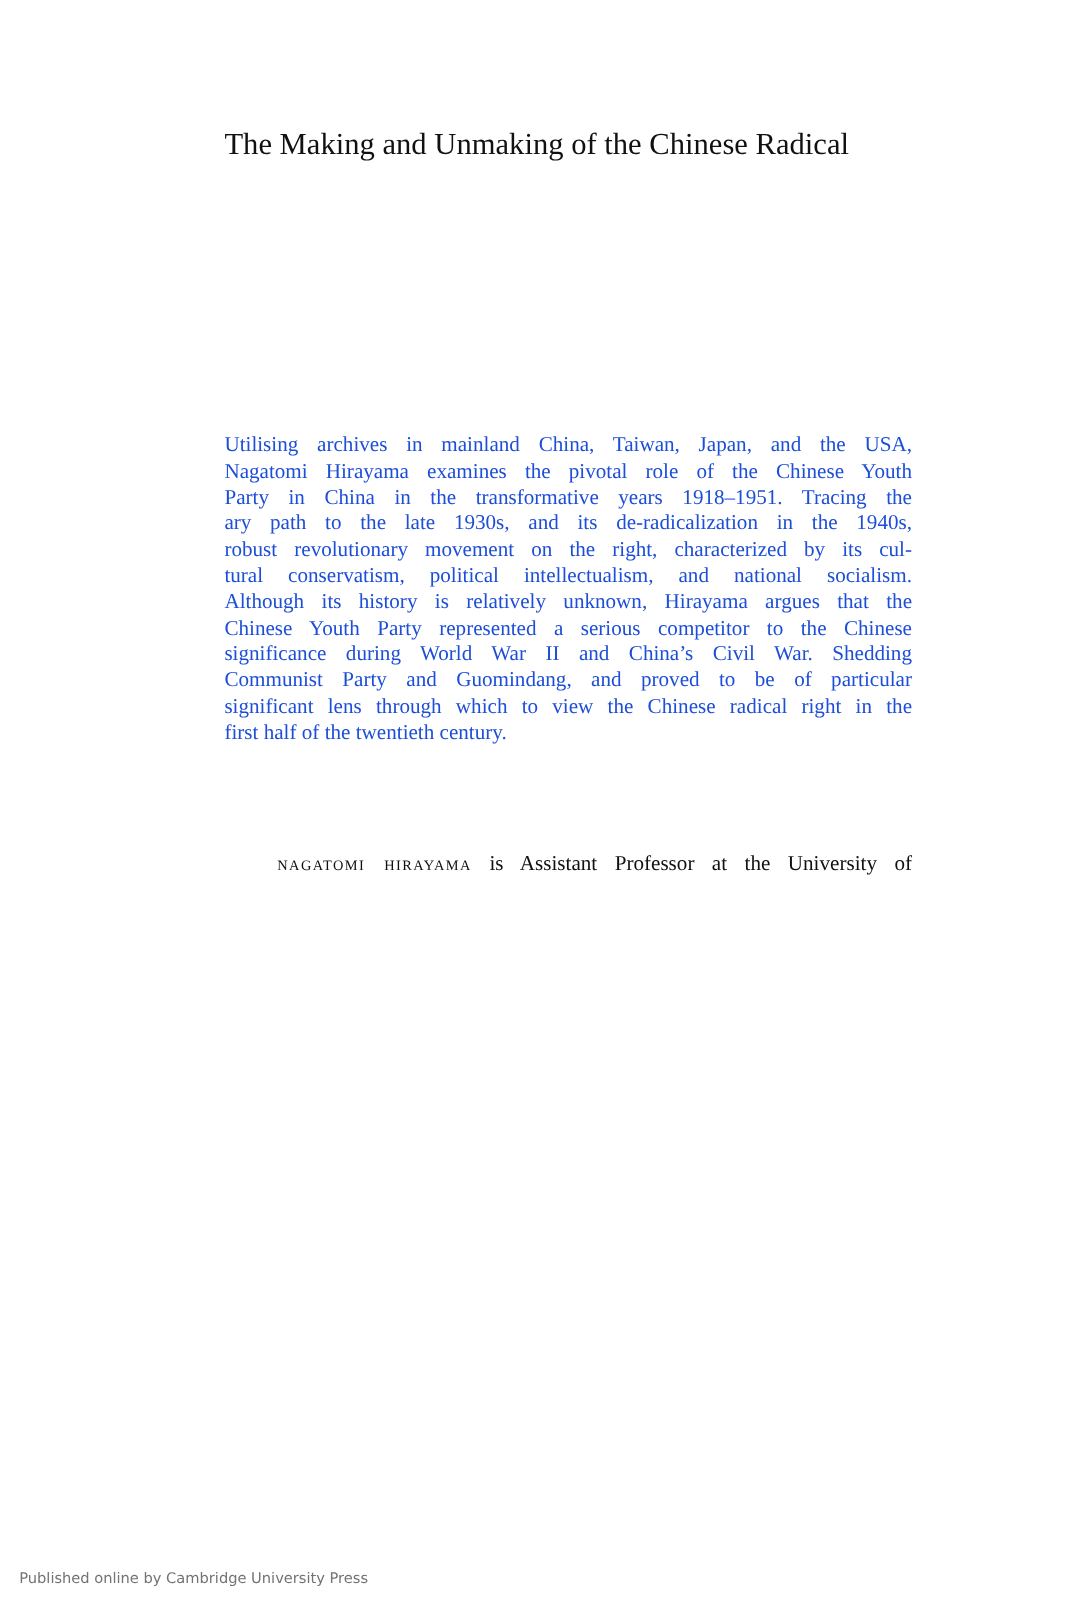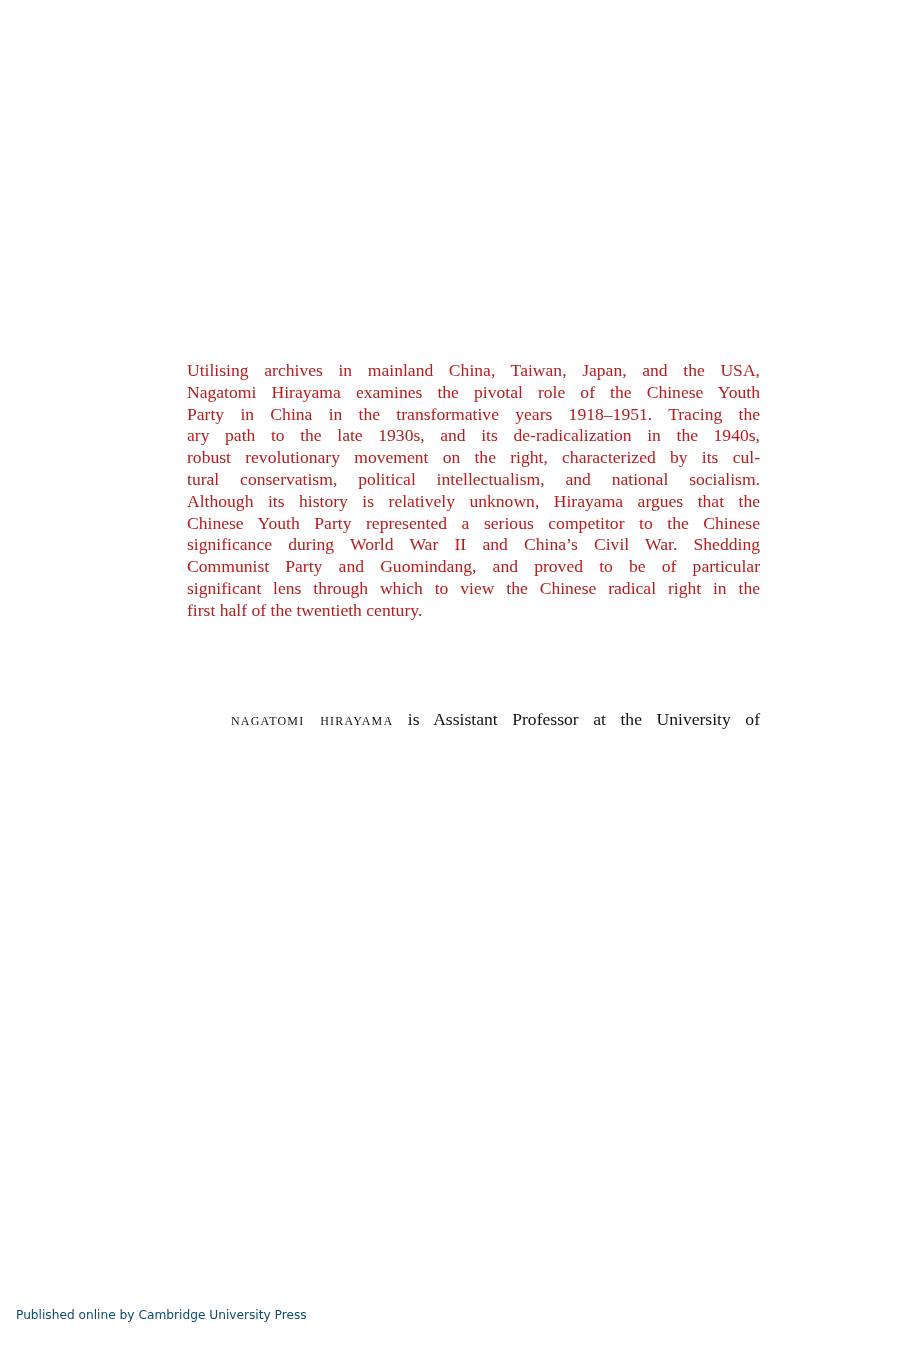--- a/index.html
+++ b/index.html
@@ -30,21 +30,21 @@
       position: absolute;
       left: 187px;
       top: 360px;
       width: 573px;
       margin: 0;
       font-family: "Liberation Serif", "DejaVu Serif", serif;
       font-size: 17.6px;
       line-height: 21.8px;
       text-align: justify;
       hyphens: manual;
-      color: #b91c1c;
+      color: #1d4ed8;
     }
     .abstract .line {
       display: block;
       text-align: justify;
       text-align-last: justify;
       white-space: nowrap;
     }
     .abstract .line.last {
       text-align-last: left;
     }
@@ -76,28 +76,28 @@
       font-size: 17.6px;
     }
     .footer-note {
       position: absolute;
       left: 16px;
       top: 1307px;
       margin: 0;
       font-family: "DejaVu Sans", "Liberation Sans", sans-serif;
       font-size: 12.2px;
       line-height: 16px;
-      color: #0c4a6e;
+      color: #737373;
     }
   </style>
 </head>
 <body>
 
 <h1 class="page-title">
-  <br>
+  <span class="title-line">The Making and Unmaking of the Chinese Radical</span><br>
 </h1>
 
 <div class="abstract">
   <span class="line">Utilising archives in mainland China, Taiwan, Japan, and the USA,</span>
   <span class="line">Nagatomi Hirayama examines the pivotal role of the Chinese Youth</span>
   <span class="line">Party in China in the transformative years 1918–1951. Tracing the</span>
   <span class="line">ary path to the late 1930s, and its de-radicalization in the 1940s,</span>
   <span class="line">robust revolutionary movement on the right, characterized by its cul-</span>
   <span class="line">tural conservatism, political intellectualism, and national socialism.</span>
   <span class="line">Although its history is relatively unknown, Hirayama argues that the</span>

